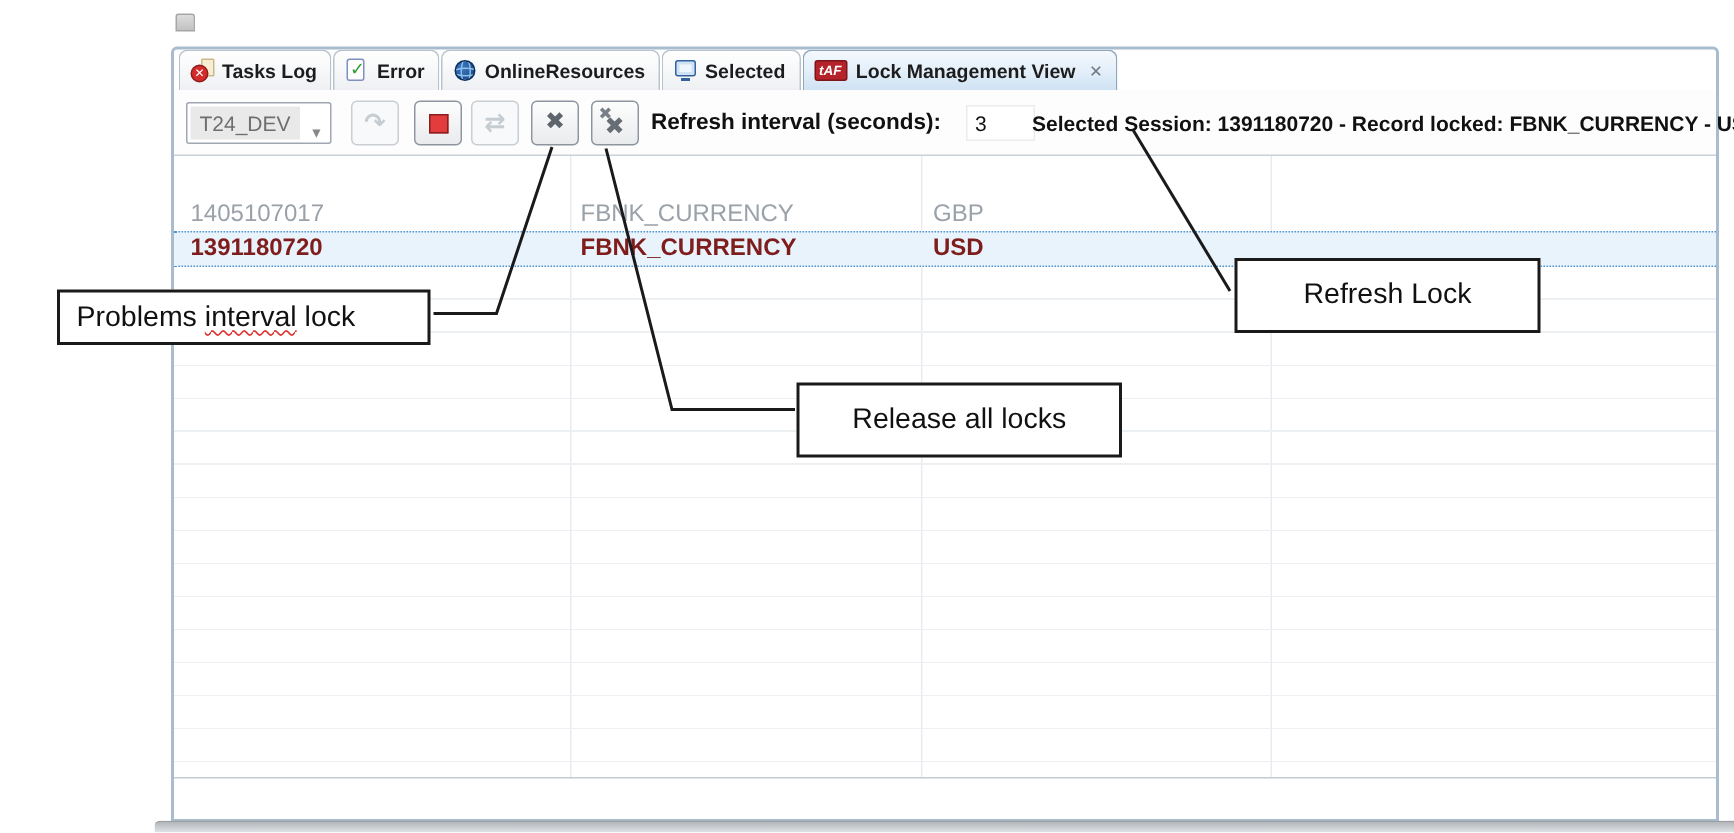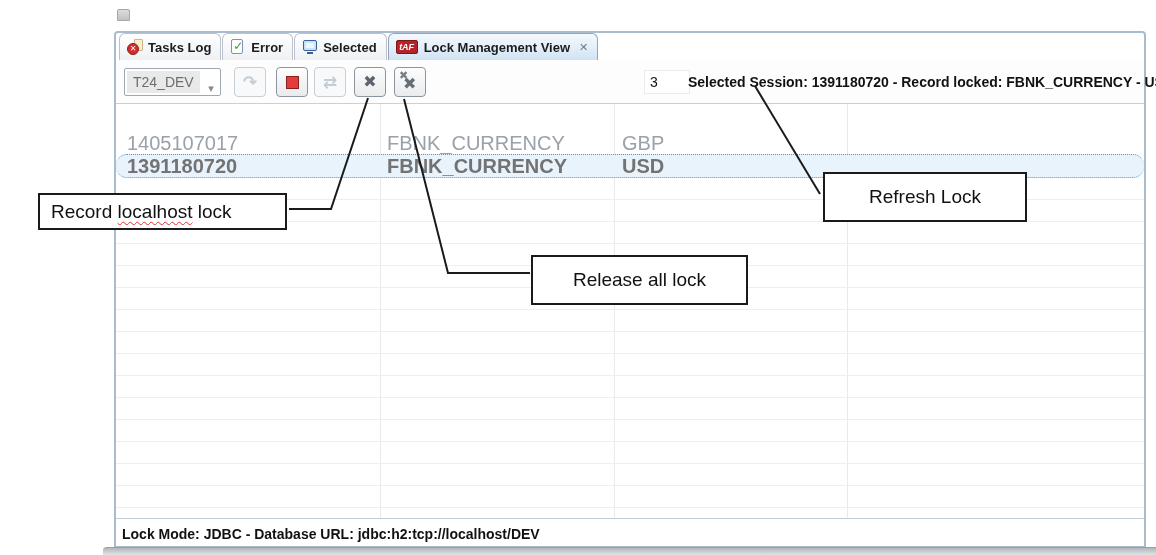--- a/index.html
+++ b/index.html
@@ -78,24 +78,24 @@
   #sel-status { position:absolute; left:572px; top:0; height:44px; line-height:44px;
                 font-size:14px; font-weight:600; color:#111; white-space:nowrap; }
 
   
   #thead { position:absolute; left:0; top:71px; width:100%; height:28px;
            background:#ffffff; border-bottom:1px solid #ccd2d8; }
   .hcell { position:absolute; top:0; height:28px; line-height:28px; font-size:14px;
            font-weight:600; color:#2b2b2b; }
   .vline { position:absolute; top:71px; width:1px; height:414px; background:#e7ebef; }
   .row { position:absolute; left:0; width:100%; height:22px; }
-  .cell { position:absolute; font-size:20px; line-height:22px; white-space:nowrap; }
+  .cell { position:absolute; font-size:16px; line-height:22px; white-space:nowrap; }
   #row1 { top:99px; color:#9aa1a9; }
   #row2 { top:121px; height:24px; background:#e9f3fc; border-top:1px dotted #4d94d0;
-          border-bottom:1px dotted #4d94d0; color:#737373; font-weight:700;border-radius:11px; }
+          border-bottom:1px dotted #4d94d0; color:#7f1d1d; font-weight:700; }
   #row2 .cell { line-height:22px; }
   #grid { position:absolute; left:0; top:145px; width:100%; height:340px;
           background:repeating-linear-gradient(to bottom, transparent 0 21px, #edf0f3 21px 22px); }
   #tbottom { position:absolute; left:0; top:485px; width:100%; height:1px; background:#c4ccd3; }
 
   
   #statusbar { position:absolute; left:6px; top:488px; height:26px; line-height:26px;
                font-size:14px; font-weight:600; color:#111; white-space:nowrap; }
 
   
@@ -133,20 +133,29 @@
     </div>
     <div class="tab">
       <span class="ticon">
         <span class="tasks-page"></span>
         <span class="tasks-check">✓</span>
       </span>
       <span>Error</span>
     </div>
     <div class="tab">
       <span class="ticon">
+        <span class="globe">
+            <i class="g1"></i>
+            <i class="g2"></i>
+          </span>
+      </span>
+      <span>OnlineResources</span>
+    </div>
+    <div class="tab">
+      <span class="ticon">
         <span class="monitor">
             <i></i>
           </span>
         <span class="monitor-stand"></span>
       </span>
       <span>Selected</span>
     </div>
     <div class="tab active">
       <span class="ticon wide">
         <span class="taf">tAF</span>
@@ -172,20 +181,21 @@
     </div>
     <div class="tbtn" style="left:238px;">
       <span class="xmark">✖</span>
     </div>
     <div class="tbtn" style="left:278px;">
       <span class="xmulti">
         <span class="x1">✖</span>
         <span class="x2">✖</span>
       </span>
     </div>
+    <span id="refresh-label">Refresh interval (seconds):</span>
     <input id="refresh-input" value="3" style="">
     <span id="sel-status">Selected Session: 1391180720 - Record locked: FBNK_CURRENCY - USD</span>
   </div>
 
   <div class="vline" style="left:264px;"></div>
   <div class="vline" style="left:498px;"></div>
   <div class="vline" style="left:731px;"></div>
 
   <div class="row" id="row1">
     <span class="cell" style="left:11px;">1405107017</span>
@@ -194,28 +204,27 @@
   </div>
   <div class="row" id="row2">
     <span class="cell" style="left:11px;">1391180720</span>
     <span class="cell" style="left:271px;">FBNK_CURRENCY</span>
     <span class="cell" style="left:506px;">USD</span>
   </div>
 
   <div id="grid"></div>
   <div id="tbottom"></div>
 
-  <div id="statusbar">Lock Mode: JDBC - Database URL: jdbc:h2:tcp://localhost/DEV</div>
 </div>
 
 <div class="callout" id="callout1">
-  <span><span>Record </span><span class="squiggle">localhost</span><span> lock</span></span>
+  <span><span>Problems </span><span class="squiggle">interval</span><span> lock</span></span>
 </div>
 <div class="callout" id="callout2">
-  <span>Release all lock</span>
+  <span>Release all locks</span>
 </div>
 <div class="callout" id="callout3">
   <span>Refresh Lock</span>
 </div>
 
 <svg id="lines" viewBox="0 0 1156 555">
   <polyline points="289,209 331,209 368,98" fill="none" stroke="#1a1a1a" stroke-width="2"></polyline>
   <polyline points="404,99 448,273 530,273" fill="none" stroke="#1a1a1a" stroke-width="2"></polyline>
   <polyline points="755,86 820,194" fill="none" stroke="#1a1a1a" stroke-width="2"></polyline>
 </svg>

